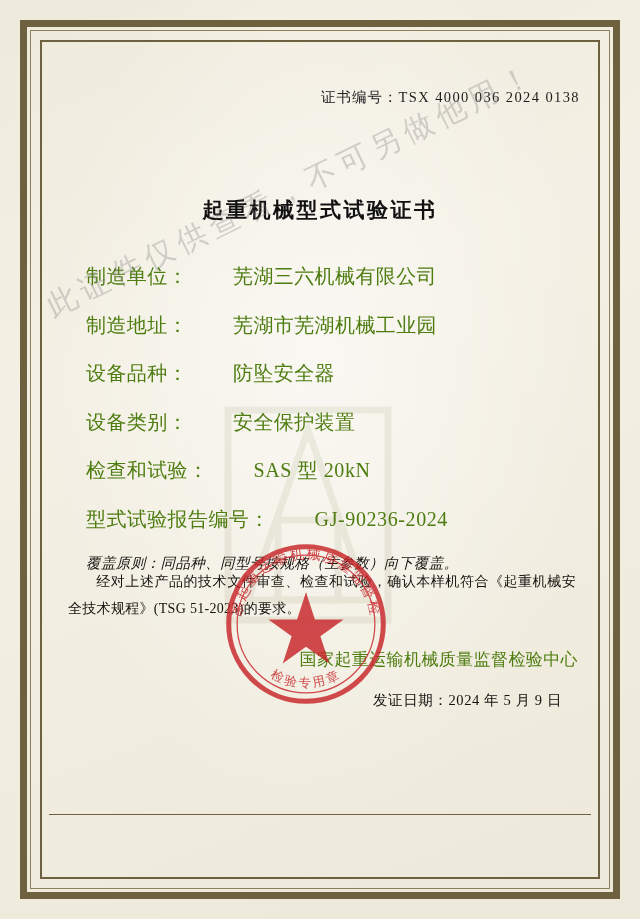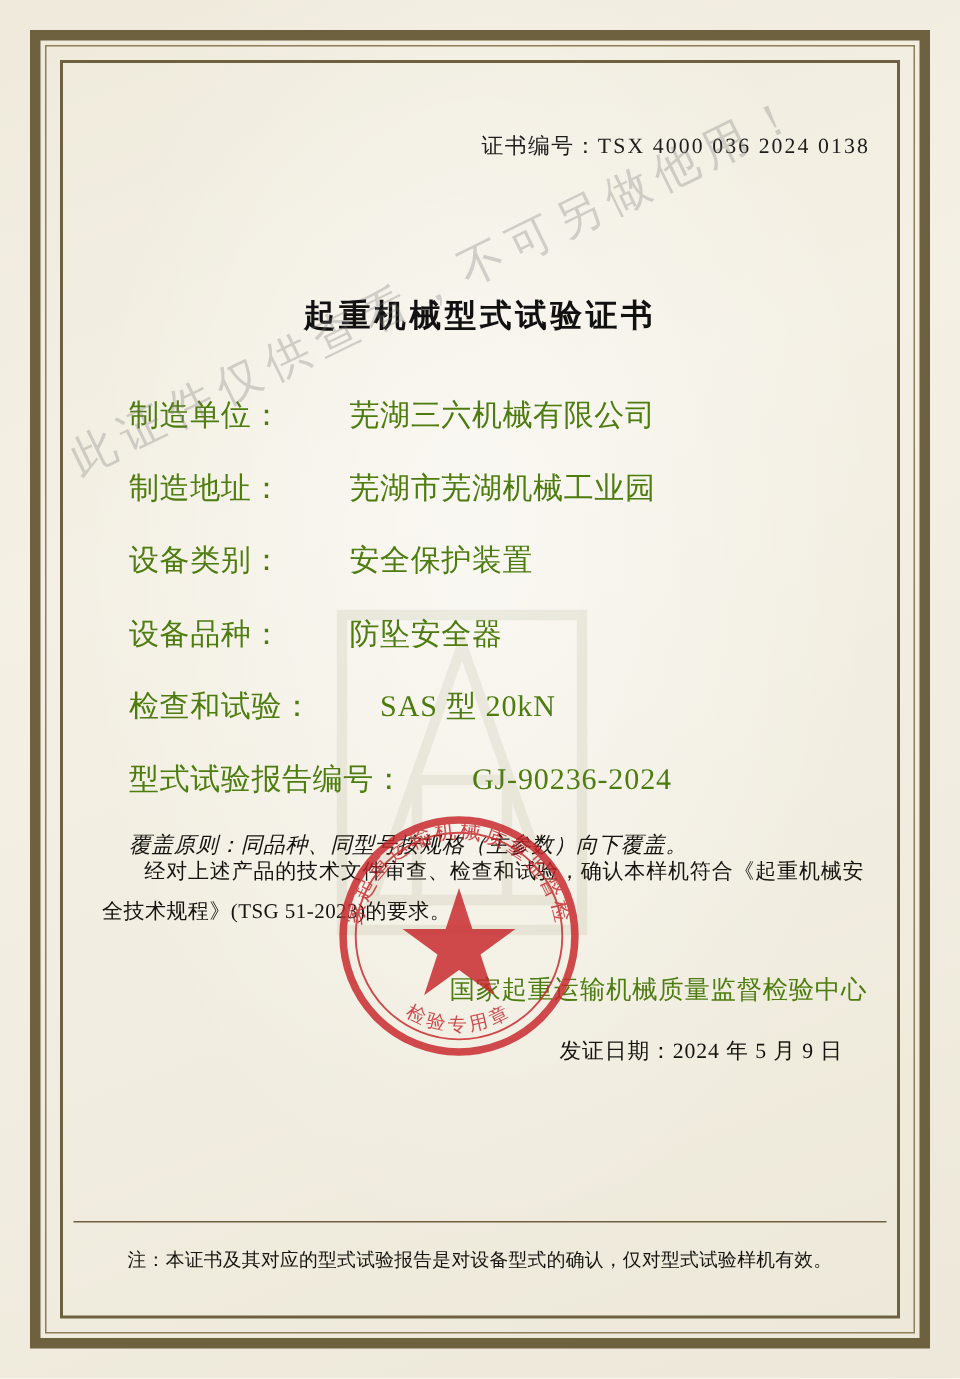--- a/index.html
+++ b/index.html
@@ -239,26 +239,26 @@
     <div class="fields">
       <div class="field-row">
         <span class="field-label">制造单位：</span>
         <span class="field-value">芜湖三六机械有限公司</span>
       </div>
       <div class="field-row">
         <span class="field-label">制造地址：</span>
         <span class="field-value">芜湖市芜湖机械工业园</span>
       </div>
       <div class="field-row">
+        <span class="field-label">设备品种：</span>
+        <span class="field-value">防坠安全器</span>
+      </div>
+      <div class="field-row">
         <span class="field-label">设备类别：</span>
         <span class="field-value">安全保护装置</span>
-      </div>
-      <div class="field-row">
-        <span class="field-label">设备品种：</span>
-        <span class="field-value">防坠安全器</span>
       </div>
       <div class="field-row wide">
         <span class="field-label">检查和试验：</span>
         <span class="field-value">SAS 型 20kN</span>
       </div>
       <div class="field-row wide">
         <span class="field-label">型式试验报告编号：</span>
         <span class="field-value">GJ-90236-2024</span>
       </div>
       <div class="coverage">覆盖原则：同品种、同型号按规格（主参数）向下覆盖。</div>
@@ -267,21 +267,20 @@
     <div class="statement"><span class="indent"></span><span>经对上述产品的技术文件审查、检查和试验，确认本样机符合《起重机械安全技术规程》(TSG 51-2023)的要求。</span></div>
 
     <div class="issuer-block">
       <div class="issuer">国家起重运输机械质量监督检验中心</div>
       <div class="issue-date">
         <span>发证日期：</span><span>2024 年 5 月 9 日</span>
       </div>
     </div>
 
     <div class="footer-rule"></div>
-    <div class="footer-note">注：本证书及其对应的型式试验报告是对设备型式的确认，仅对型式试验样机有效。</div>
   </div>
 
   <svg class="logo-watermark" viewBox="0 0 180 230">
     <rect x="10" y="10" width="160" height="210" fill="none" stroke="#7b7f4a" stroke-width="7"></rect>
     <path d="M30 200 L90 30 L150 200 Z" fill="none" stroke="#7b7f4a" stroke-width="7"></path>
     <rect x="60" y="120" width="60" height="80" fill="none" stroke="#7b7f4a" stroke-width="7"></rect>
   </svg>
 
   <svg class="seal" viewBox="0 0 200 200">
     <defs>

